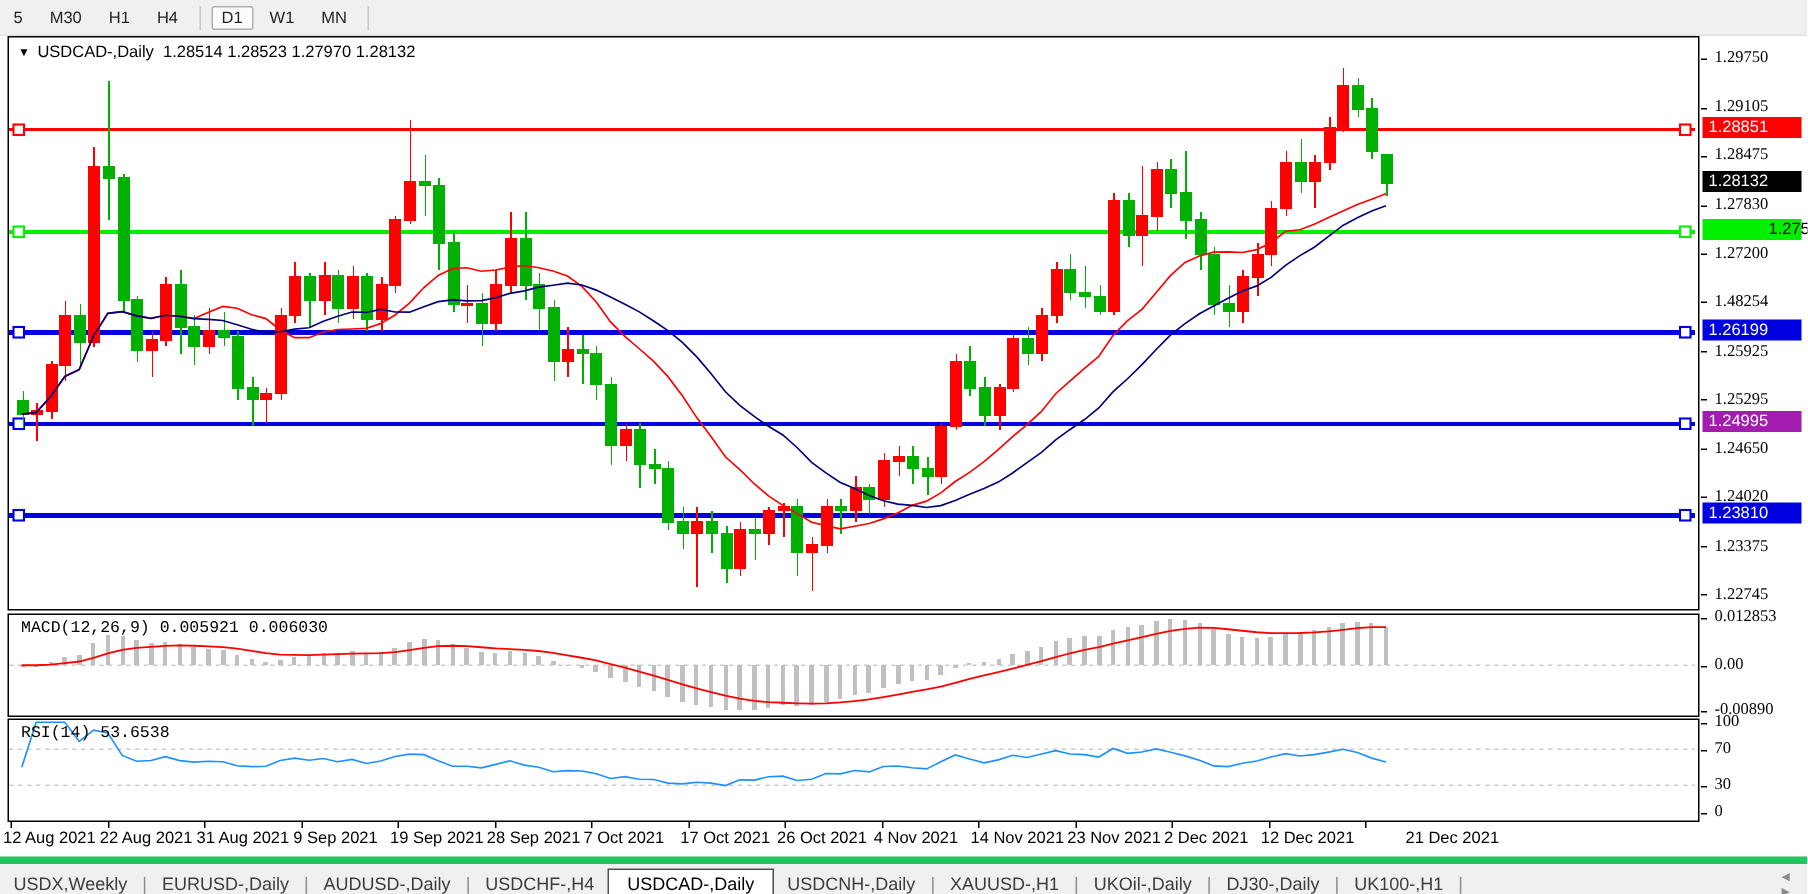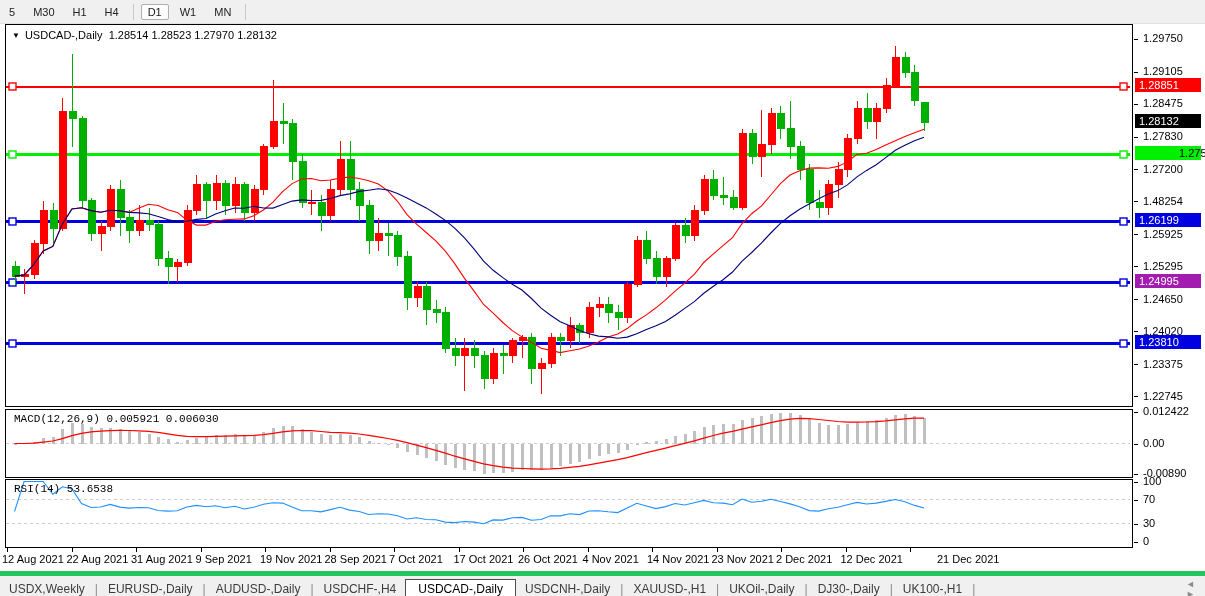--- a/index.html
+++ b/index.html
@@ -16,21 +16,21 @@
   #main-panel{left:5px;top:24px;width:1126px;height:381px;}
   #macd-panel{left:5px;top:409px;width:1126px;height:67px;}
   #rsi-panel{left:5px;top:479px;width:1126px;height:67px;}
   .panel svg{position:absolute;left:0;top:0;}
   .panel-label{position:absolute;left:8px;top:3px;font-size:11px;color:#000;z-index:5;white-space:nowrap;font-family:Liberation Mono, monospace;}
   #chart-title{position:absolute;left:12px;top:29px;font-size:11px;color:#000;z-index:6;white-space:nowrap;}
   #chart-title .tri{font-size:8px;vertical-align:1px;margin-right:5px;}
   
   #axis-col{position:absolute;left:1134px;top:24px;width:71px;height:524px;background:#fff;}
   .tickmark{position:absolute;left:0;width:4px;height:1px;background:#000;}
-  .ticklabel{position:absolute;left:9px;font-size:11px;color:#000;white-space:nowrap;}
+  .ticklabel{position:absolute;left:9px;font-size:11px;color:#000;white-space:nowrap;font-family:Liberation Serif, serif;}
   .price-badge{position:absolute;left:1px;width:66px;height:14px;line-height:14px;
                font-size:11px;padding-left:4px;box-sizing:border-box;white-space:nowrap;}
   
   #date-axis{position:absolute;left:0;top:548px;width:1134px;height:22px;background:#fff;font-size:11px;color:#000;}
   .date-label{position:absolute;top:5px;white-space:nowrap;}
   .date-tick{position:absolute;top:0;width:1px;height:4px;background:#000;}
   
   #tabbar{position:absolute;left:0;top:571px;width:1205px;height:25px;background:#f0f0f0;
           border-top:5px solid #22c55e;display:flex;align-items:center;font-size:12px;color:#3c3c3c;}
   .tab{padding:3px 9px;white-space:nowrap;cursor:default;}
@@ -406,21 +406,21 @@
     <div class="ticklabel" style="top: 235.693px;">1.25295</div>
     <div class="tickmark" style="top: 275.094px;"></div>
     <div class="ticklabel" style="top: 268.594px;">1.24650</div>
     <div class="tickmark" style="top: 307.23px;"></div>
     <div class="ticklabel" style="top: 300.73px;">1.24020</div>
     <div class="tickmark" style="top: 340.131px;"></div>
     <div class="ticklabel" style="top: 333.631px;">1.23375</div>
     <div class="tickmark" style="top: 372.267px;"></div>
     <div class="ticklabel" style="top: 365.767px;">1.22745</div>
     <div class="tickmark" style="top: 387.998px;"></div>
-    <div class="ticklabel" style="top: 381.498px;">0.012422</div>
+    <div class="ticklabel" style="top: 381.498px;">0.012853</div>
     <div class="tickmark" style="top: 419.5px;"></div>
     <div class="ticklabel" style="top: 413px;">0.00</div>
     <div class="tickmark" style="top: 449.502px;"></div>
     <div class="ticklabel" style="top: 443.002px;">-0.00890</div>
     <div class="tickmark" style="top: 457.5px;"></div>
     <div class="ticklabel" style="top: 451px;">100</div>
     <div class="tickmark" style="top: 475.5px;"></div>
     <div class="ticklabel" style="top: 469px;">70</div>
     <div class="tickmark" style="top: 499.5px;"></div>
     <div class="ticklabel" style="top: 493px;">30</div>
@@ -437,21 +437,21 @@
 <div id="date-axis">
     <div class="date-tick" style="left: 7px;"></div>
     <div class="date-label" style="left: 2px;">12 Aug 2021</div>
     <div class="date-tick" style="left: 71.5px;"></div>
     <div class="date-label" style="left: 66.5px;">22 Aug 2021</div>
     <div class="date-tick" style="left: 136px;"></div>
     <div class="date-label" style="left: 131px;">31 Aug 2021</div>
     <div class="date-tick" style="left: 200.5px;"></div>
     <div class="date-label" style="left: 195.5px;">9 Sep 2021</div>
     <div class="date-tick" style="left: 265px;"></div>
-    <div class="date-label" style="left: 260px;">19 Nov 2021</div>
+    <div class="date-label" style="left: 260px;">19 Sep 2021</div>
     <div class="date-tick" style="left: 329.5px;"></div>
     <div class="date-label" style="left: 324.5px;">28 Sep 2021</div>
     <div class="date-tick" style="left: 394px;"></div>
     <div class="date-label" style="left: 389px;">7 Oct 2021</div>
     <div class="date-tick" style="left: 458.5px;"></div>
     <div class="date-label" style="left: 453.5px;">17 Oct 2021</div>
     <div class="date-tick" style="left: 523px;"></div>
     <div class="date-label" style="left: 518px;">26 Oct 2021</div>
     <div class="date-tick" style="left: 587.5px;"></div>
     <div class="date-label" style="left: 582.5px;">4 Nov 2021</div>

